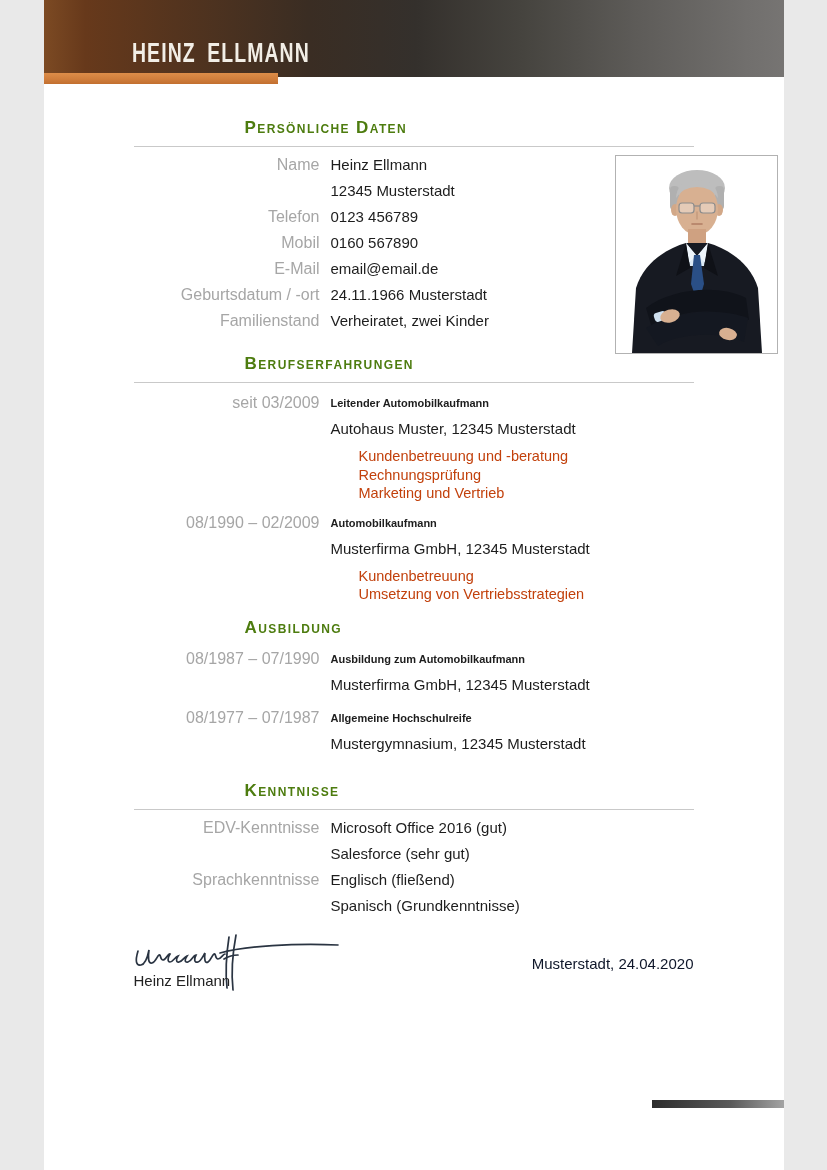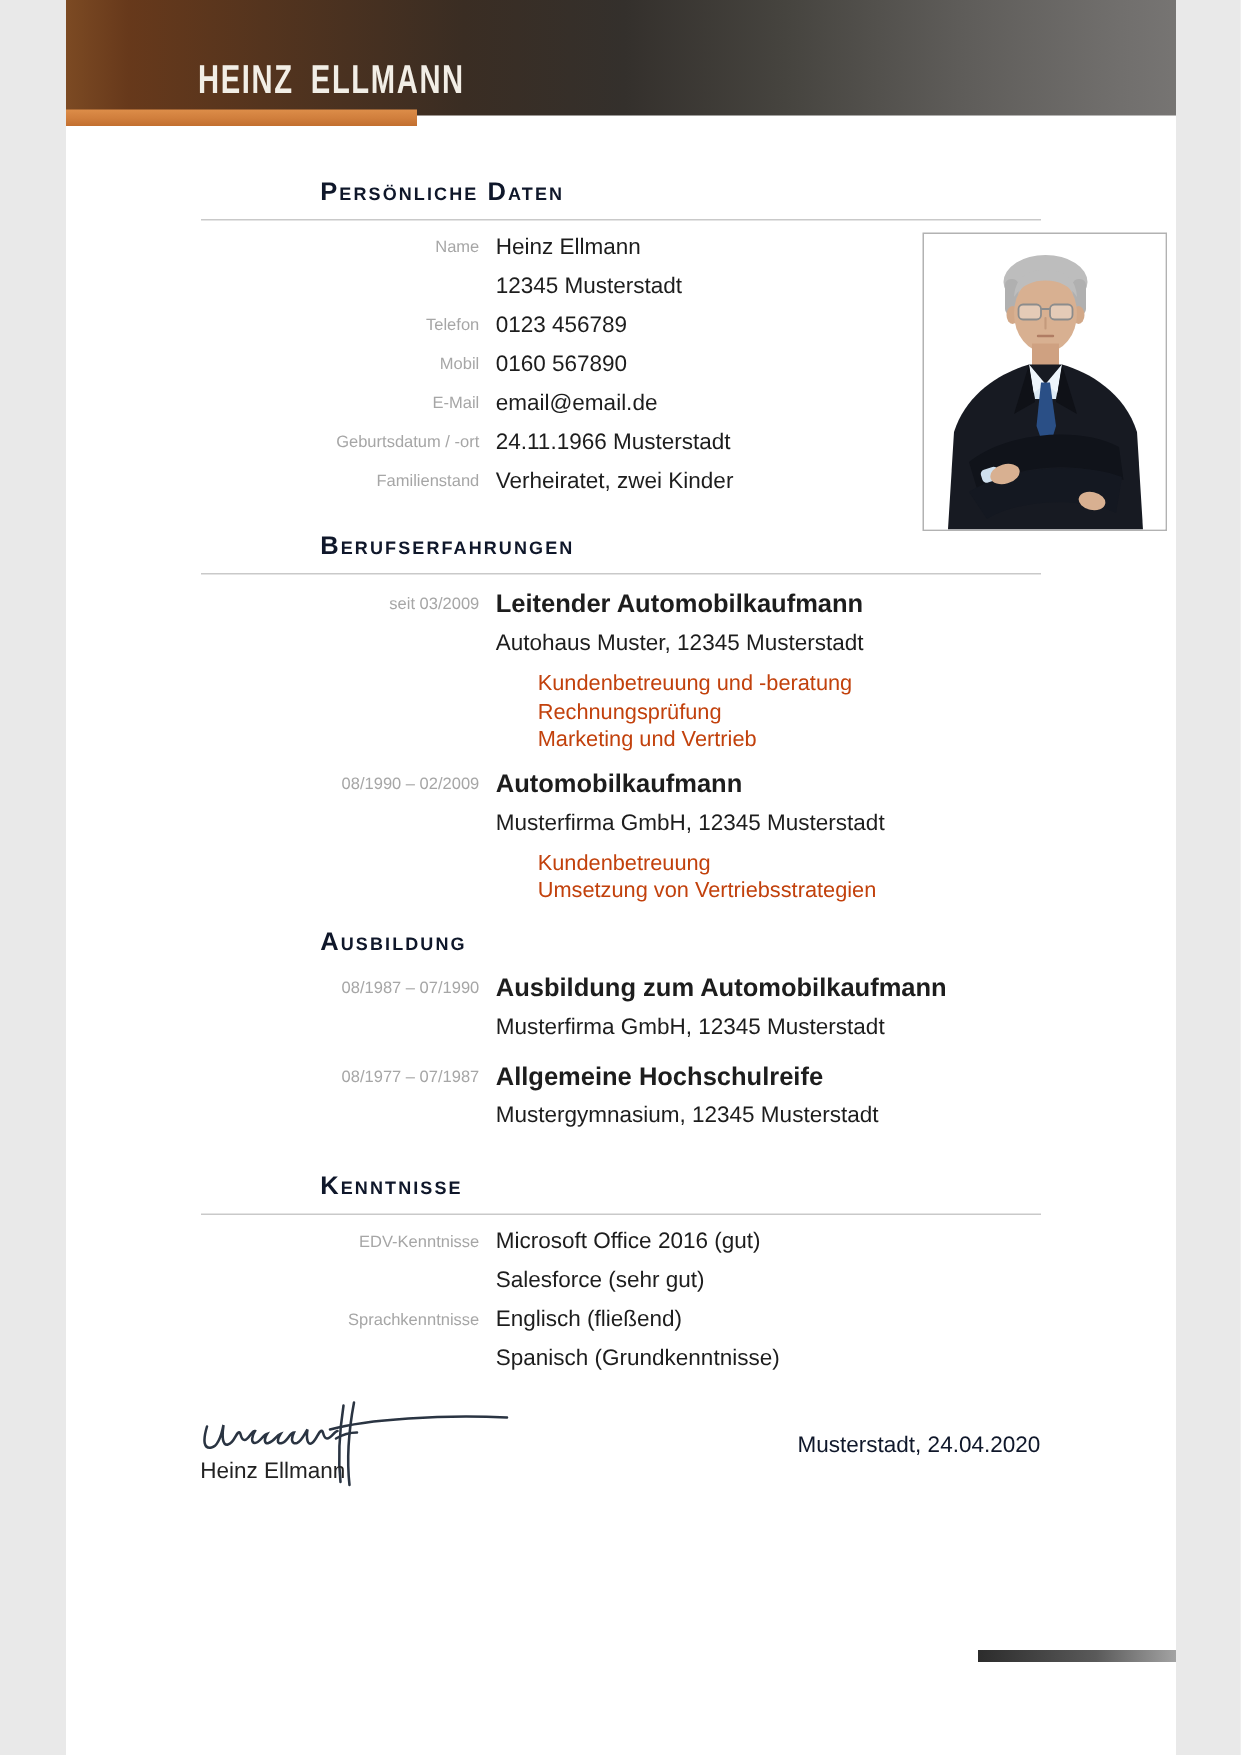--- a/index.html
+++ b/index.html
@@ -24,29 +24,29 @@
   }
   .orange-strip {
     position:absolute; left:0; top:73px; width:234px; height:11px;
     background:linear-gradient(180deg,#dd8d49 0%, #d07e3c 55%, #c26f2f 100%);
   }
 
   
   .main { padding:0 90px; margin-top:117px; }
 
   .section-heading {
-    margin-left:80px; font-variant:small-caps; font-weight:bold;
-    font-size:17px; letter-spacing:1.4px; color:#0f172a; line-height:22px;
+    margin-left:111px; font-variant:small-caps; font-weight:bold;
+    font-size:17px; letter-spacing:1.4px; color:#4d7c0f; line-height:22px;
   }
   .divider { border:0; border-top:1px solid #c9c9c9; margin:7px 0 0 0; height:0; }
 
   .row { display:grid; grid-template-columns:186px 1fr; column-gap:11px; line-height:26px; }
-  .cell-label { text-align:right; color:#a6a6a6; font-size:11px; }
+  .cell-label { text-align:right; color:#a6a6a6; font-size:16px; }
   .cell-value { font-size:15px; color:#1d1d1d; }
-  .cell-value.bold { font-weight:bold; font-size:17px; }
+  .cell-value.bold { font-weight:bold; font-size:11px; }
 
   .rows-block { margin-top:5px; }
   .bullets { margin:5px 0 4px 225px; font-size:14.5px; line-height:18.5px; color:#c2410c; }
   .entry { margin-top:7px; }
   .entry:first-of-type { margin-top:3px; }
 
   .sec-personal .section-heading { margin-top:0; }
   .sec-experience { margin-top:19px; }
   .sec-education { margin-top:13px; }
   .sec-skills { margin-top:23px; }

